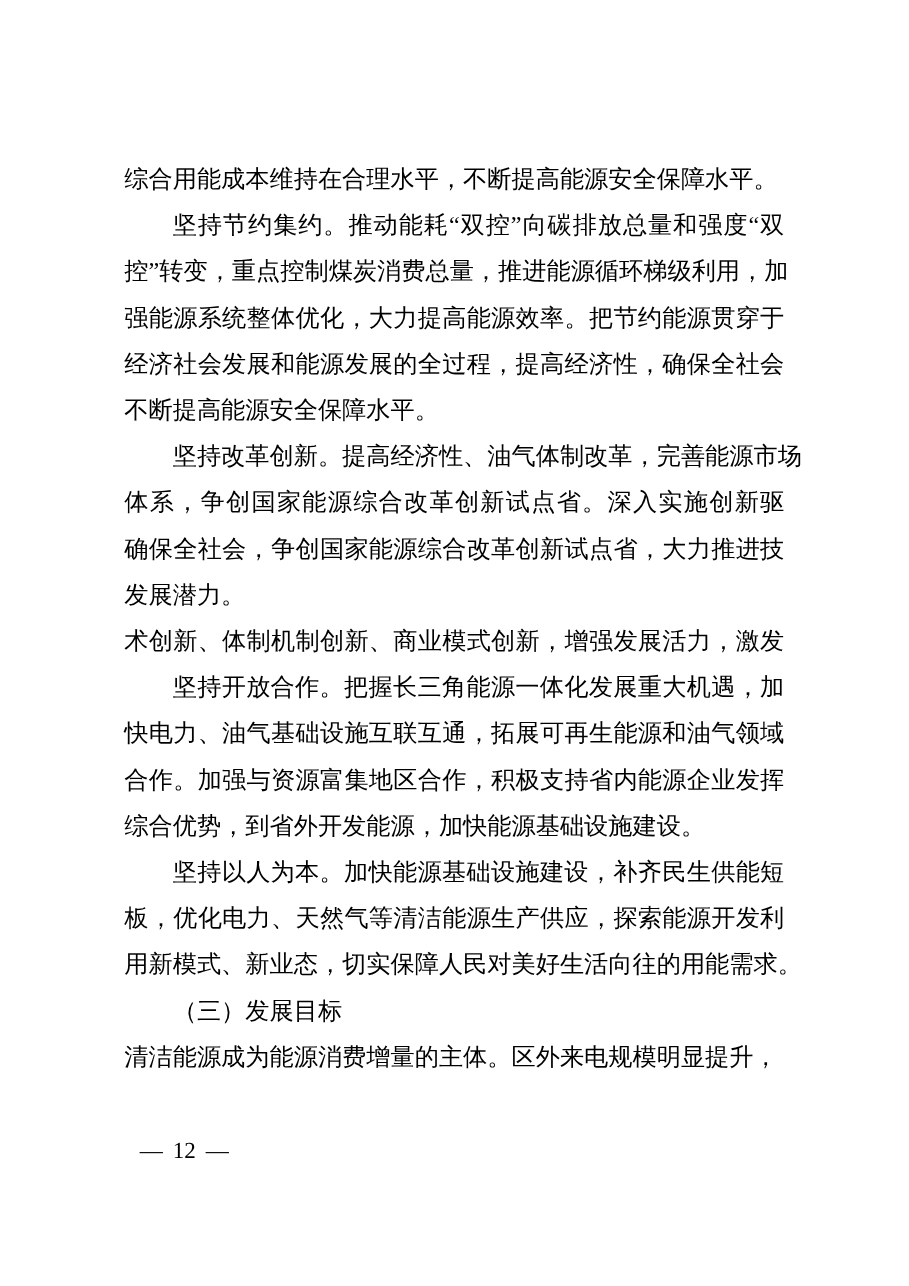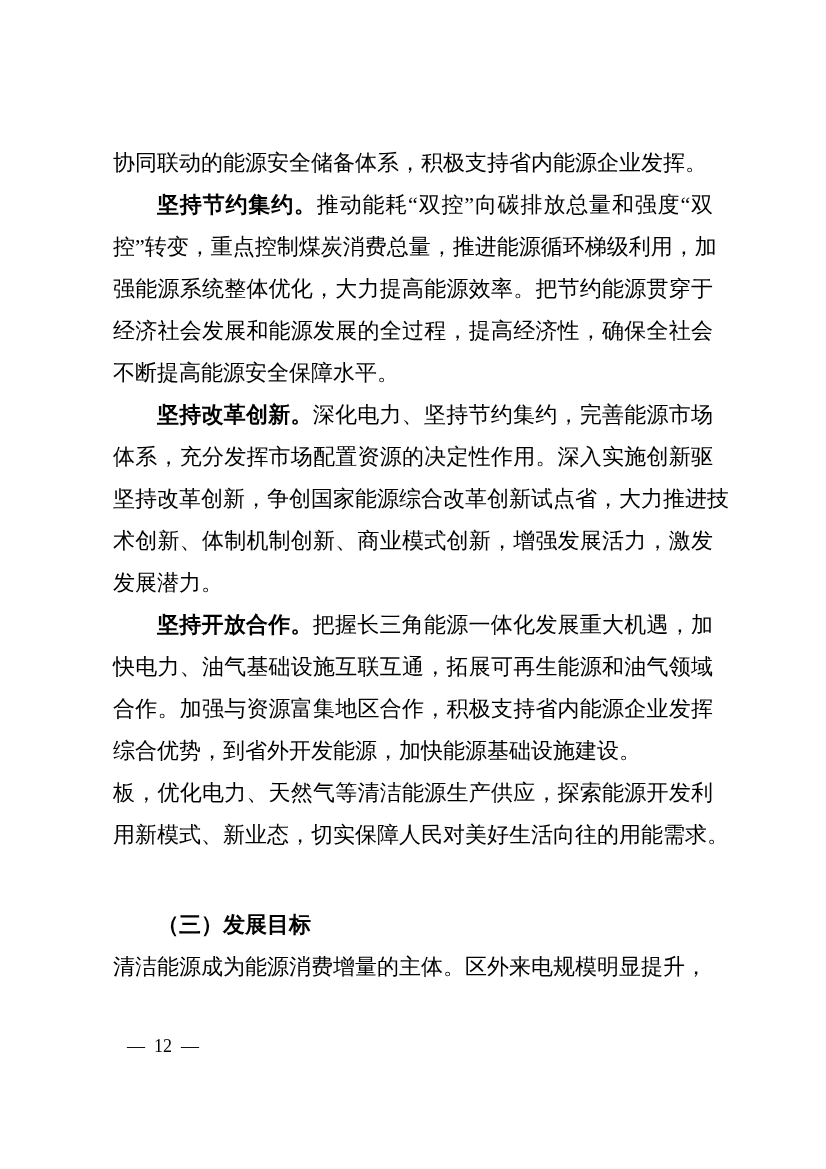--- a/index.html
+++ b/index.html
@@ -38,68 +38,68 @@
     white-space: nowrap;
   }
   .line.indent {
     padding-left: 44px;
   }
   .line.last {
     text-align-last: left;
   }
   .lead,
   .line.bold {
-    font-weight: bold;
-    margin-top: 48px;
+    font-weight: normal;
   }
   .footer {
     position: absolute;
     left: 127px;
     top: 1032px;
-    font-size: 18px;
+    font-size: 21px;
     line-height: 28px;
     white-space: nowrap;
   }
   .footer .dash {
     letter-spacing: 0;
   }
   .footer .num {
     margin: 0 9px;
   }
 </style>
 </head>
 <body>
 
 <div class="page">
 
   <div class="text-block">
       <div>
-        <div class="line last">协同联动的能源安全储备体系，积极支持省内能源企业发挥。</div>
+        <div class="line last">综合用能成本维持在合理水平，不断提高能源安全保障水平。</div>
       </div>
       <div>
         <div class="line indent"><span class="lead">坚持节约集约。</span><span>推动能耗“双控”向碳排放总量和强度“双</span></div>
         <div class="line">控”转变，重点控制煤炭消费总量，推进能源循环梯级利用，加</div>
         <div class="line">强能源系统整体优化，大力提高能源效率。把节约能源贯穿于</div>
         <div class="line">经济社会发展和能源发展的全过程，提高经济性，确保全社会</div>
         <div class="line last">不断提高能源安全保障水平。</div>
       </div>
       <div>
-        <div class="line indent"><span class="lead">坚持改革创新。</span><span>深化电力、坚持节约集约，完善能源市场</span></div>
-        <div class="line">体系，充分发挥市场配置资源的决定性作用。深入实施创新驱</div>
-        <div class="line">坚持改革创新，争创国家能源综合改革创新试点省，大力推进技</div>
+        <div class="line indent"><span class="lead">坚持改革创新。</span><span>提高经济性、油气体制改革，完善能源市场</span></div>
+        <div class="line">体系，争创国家能源综合改革创新试点省。深入实施创新驱</div>
+        <div class="line">确保全社会，争创国家能源综合改革创新试点省，大力推进技</div>
+        <div class="line last">发展潜力。</div>
         <div class="line">术创新、体制机制创新、商业模式创新，增强发展活力，激发</div>
-        <div class="line last">发展潜力。</div>
       </div>
       <div>
         <div class="line indent"><span class="lead">坚持开放合作。</span><span>把握长三角能源一体化发展重大机遇，加</span></div>
         <div class="line">快电力、油气基础设施互联互通，拓展可再生能源和油气领域</div>
         <div class="line">合作。加强与资源富集地区合作，积极支持省内能源企业发挥</div>
         <div class="line last">综合优势，到省外开发能源，加快能源基础设施建设。</div>
       </div>
       <div>
+        <div class="line indent"><span class="lead">坚持以人为本。</span><span>加快能源基础设施建设，补齐民生供能短</span></div>
         <div class="line">板，优化电力、天然气等清洁能源生产供应，探索能源开发利</div>
         <div class="line last">用新模式、新业态，切实保障人民对美好生活向往的用能需求。</div>
       </div>
       <div>
         <div class="line indent last bold">（三）发展目标</div>
       </div>
       <div>
         <div class="line last">清洁能源成为能源消费增量的主体。区外来电规模明显提升，</div>
       </div>
     </div>

